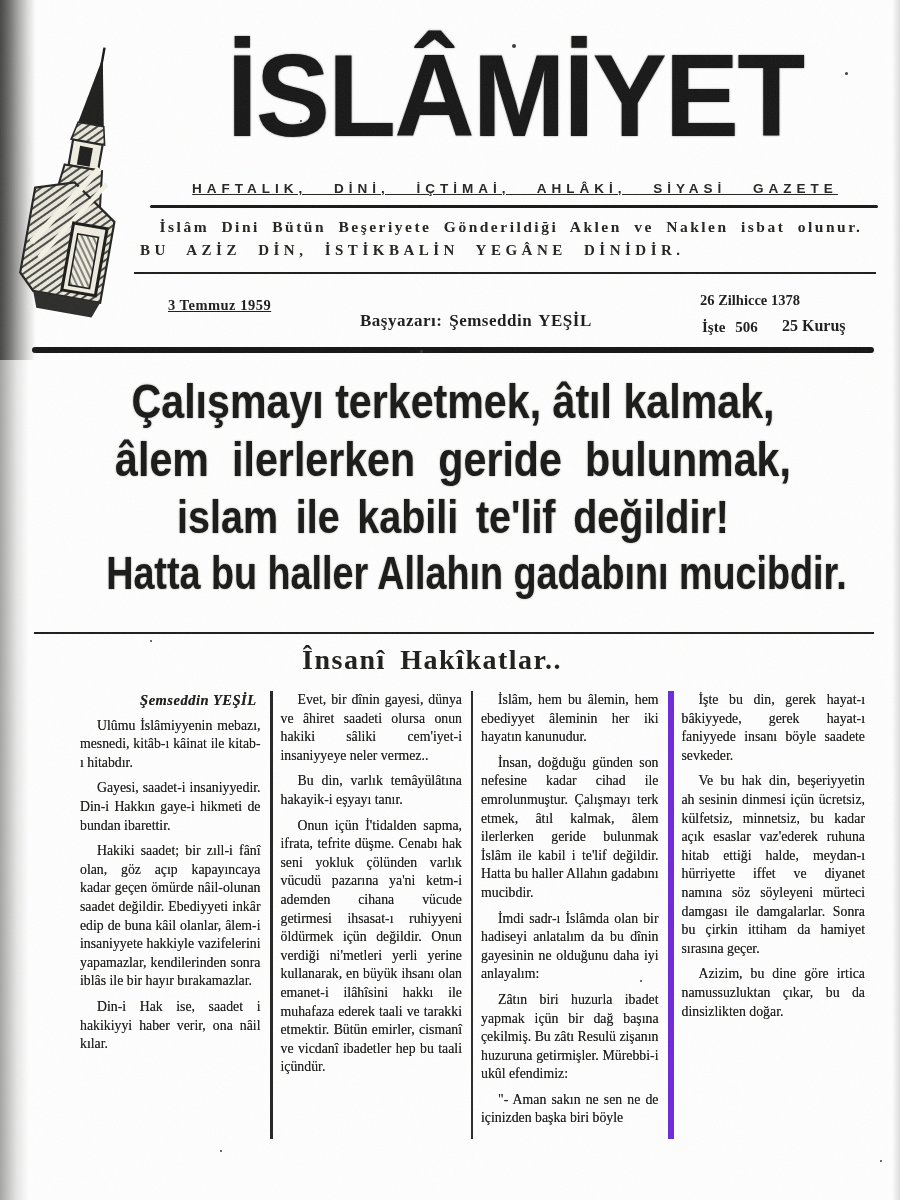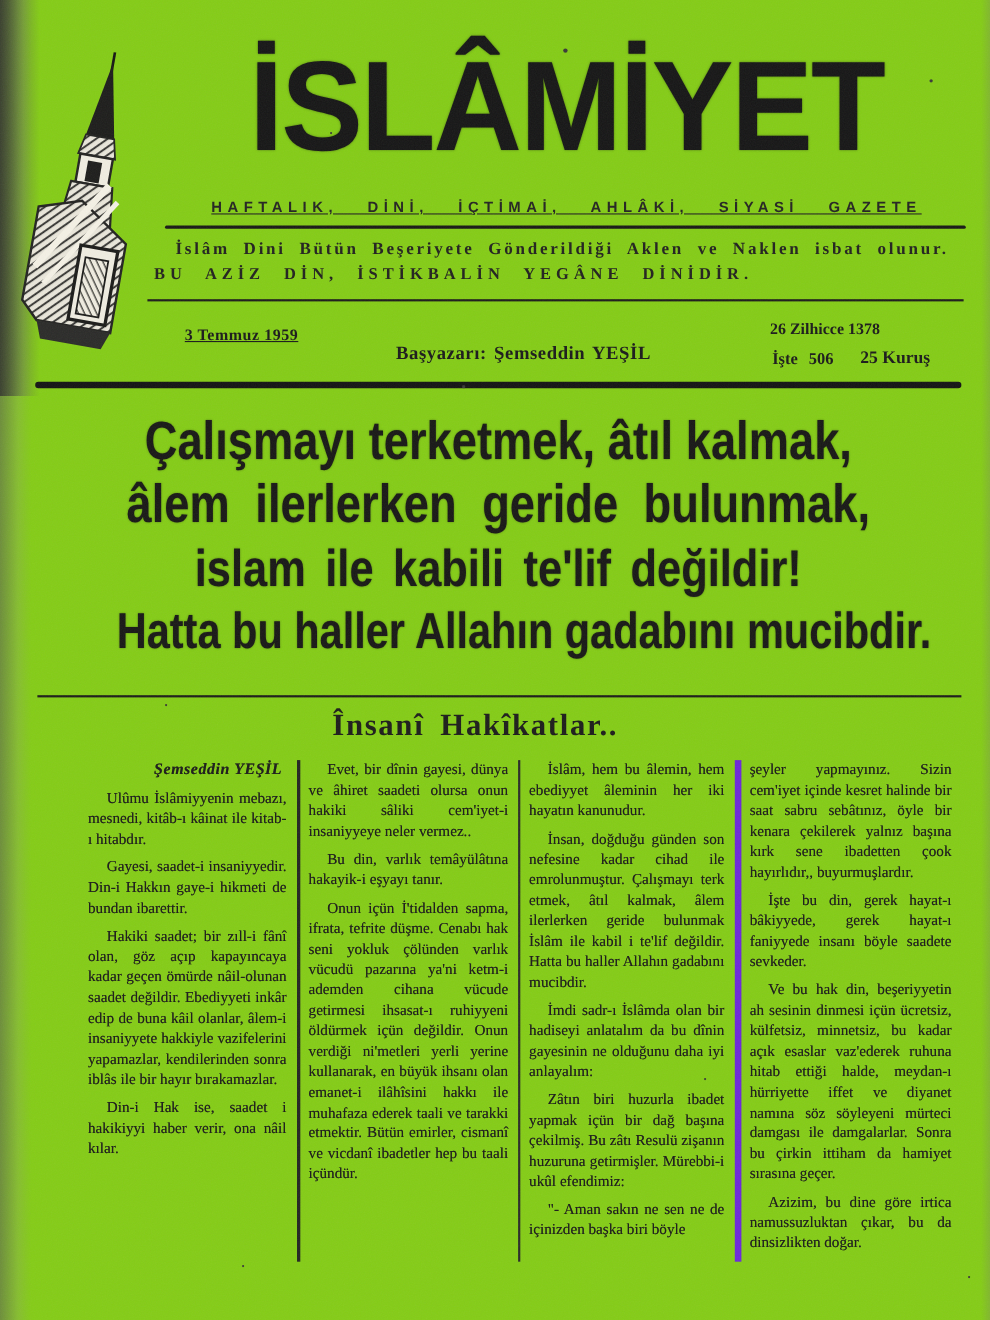--- a/index.html
+++ b/index.html
@@ -1,19 +1,19 @@
 <!DOCTYPE html>
 <html><head>
 <meta charset="utf-8">
 <style>
   html,body{margin:0;padding:0;}
   body{width:900px;height:1200px;overflow:hidden;background:#d8d6cf;}
   .page{
     position:relative;width:900px;height:1200px;
-    background:#84cc16;
+    background:#ffffff;
     font-family:"Liberation Serif", serif;
     color:#1b1b1b;
     overflow:hidden;
   }
   
   .gutter-shadow{
     position:absolute;left:0;top:0;width:30px;height:1200px;
     background:linear-gradient(to right, rgba(90,90,88,.55), rgba(140,140,136,.22) 55%, rgba(0,0,0,0) 95%);
   }
   .gutter-shadow-top{
@@ -177,21 +177,20 @@
       <p>Onun içün İ'tidalden sapma, ifrata, tefrite düşme. Cenabı hak seni yokluk çölünden varlık vücudü pazarına ya'ni ketm-i ademden cihana vücude getirmesi ihsasat-ı ruhiyyeni öldürmek içün değildir. Onun verdiği ni'metleri yerli yerine kullanarak, en büyük ihsanı olan emanet-i ilâhîsini hakkı ile muhafaza ederek taali ve tarakki etmektir. Bütün emirler, cismanî ve vicdanî ibadetler hep bu taali içündür.</p>
     </div>
     <div class="col col-sep-3">
       <p>İslâm, hem bu âlemin, hem ebediyyet âleminin her iki hayatın kanunudur.</p>
       <p>İnsan, doğduğu günden son nefesine kadar cihad ile emrolunmuştur. Çalışmayı terk etmek, âtıl kalmak, âlem ilerlerken geride bulunmak İslâm ile kabil i te'lif değildir. Hatta bu haller Allahın gadabını mucibdir.</p>
       <p>İmdi sadr-ı İslâmda olan bir hadiseyi anlatalım da bu dînin gayesinin ne olduğunu daha iyi anlayalım:</p>
       <p>Zâtın biri huzurla ibadet yapmak içün bir dağ başına çekilmiş. Bu zâtı Resulü zişanın huzuruna getirmişler. Mürebbi-i ukûl efendimiz:</p>
       <p>"- Aman sakın ne sen ne de içinizden başka biri böyle</p>
     </div>
     <div class="col">
-      <p class="cont">şeyler yapmayınız. Sizin cem'iyet içinde kesret halinde bir saat sabru sebâtınız, öyle bir kenara çekilerek yalnız başına kırk sene ibadetten çook hayırlıdır,, buyurmuşlardır.</p>
       <p>İşte bu din, gerek hayat-ı bâkiyyede, gerek hayat-ı faniyyede insanı böyle saadete sevkeder.</p>
       <p>Ve bu hak din, beşeriyyetin ah sesinin dinmesi içün ücretsiz, külfetsiz, minnetsiz, bu kadar açık esaslar vaz'ederek ruhuna hitab ettiği halde, meydan-ı hürriyette iffet ve diyanet namına söz söyleyeni mürteci damgası ile damgalarlar. Sonra bu çirkin ittiham da hamiyet sırasına geçer.</p>
       <p>Azizim, bu dine göre irtica namussuzluktan çıkar, bu da dinsizlikten doğar.</p>
     </div>
   </div>
 
   <div class="specks">
     <span style="left:512px;top:44px;width:4px;height:4px;"></span>
     <span style="left:300px;top:120px;width:2px;height:2px;"></span>
     <span style="left:845px;top:72px;width:3px;height:3px;"></span>

